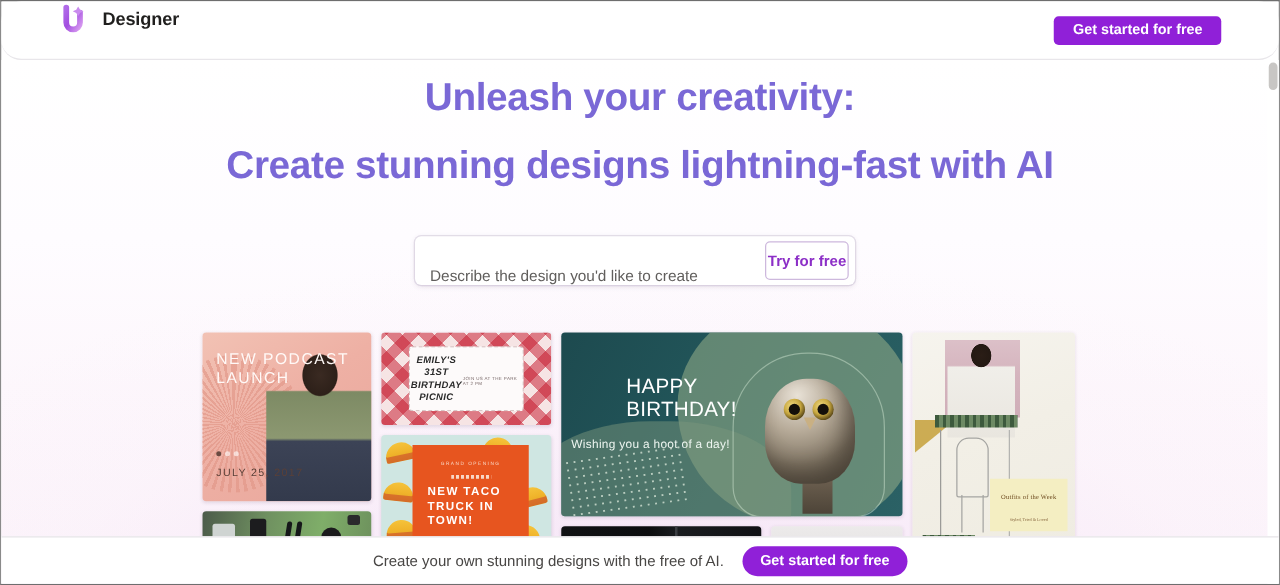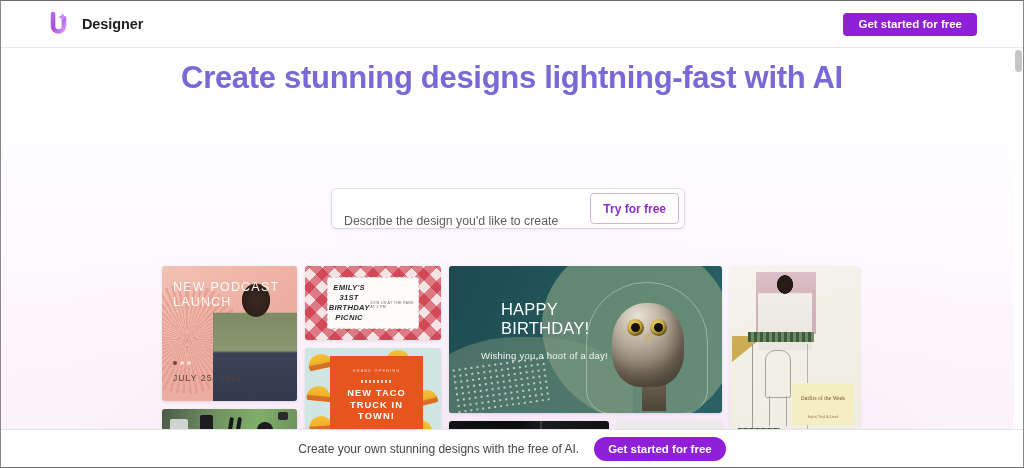--- a/index.html
+++ b/index.html
@@ -19,22 +19,23 @@
     overflow: hidden;
     background: #fff;
   }
 
   
   .header {
     position: absolute; top: 0; left: 0;
     width: 1022px; height: 47px;
     background: #ffffff;
     border-bottom: 1px solid #e8e6ea;
-    display: flex; align-items: center;
+    display: flex; align-items: flex-start;
     z-index: 40;
+    border-radius: 16px;
   }
   .brand { display: flex; align-items: center; margin-left: 42px; gap: 9px; }
   .logo-wrap { width: 30px; height: 30px; display: block; }
   .brand-name {
     font-size: 14.5px; font-weight: bold; color: #201f1e;
     letter-spacing: -0.1px;
   }
   .header-cta {
     position: absolute; right: 46px; top: 12px;
     background: #9020d8;
@@ -65,21 +66,21 @@
   .headline {
     text-align: center;
     margin-top: 9px;
     color: #7a68d6;
     font-size: 31px;
     font-weight: bold;
     line-height: 1.33;
     letter-spacing: -0.3px;
   }
   .headline .l1 { display: block; }
-  .headline .l2 { display: block; }
+  .headline .l2 { display: block; margin-top: 13px; }
 
   
   .search-row {
     position: absolute;
     left: 331px; top: 141px;
     width: 352px; height: 39px;
     background: #ffffff;
     border-radius: 5px;
     box-shadow: 0 1px 4px rgba(90,60,110,0.13), 0 0 0 1px rgba(214,205,222,0.55);
     display: flex; align-items: center;
@@ -90,21 +91,21 @@
     border: none; outline: none; background: transparent;
     font-family: "Liberation Sans", sans-serif;
     font-size: 12.3px;
     color: #3b3a39;
     padding-left: 12px;
     margin-top: 25px;
   }
   .search-input::placeholder { color: #605e5c; }
   .try-btn {
     height: 31px;
-    padding: 0 12px;
+    padding: 0 1px;
     background: #ffffff;
     color: #8c2fc7;
     border: 1px solid #cdb8dd;
     border-radius: 4px;
     font-family: "Liberation Sans", sans-serif;
     font-size: 12px;
     font-weight: 600;
     cursor: pointer;
     white-space: nowrap;
   }
@@ -222,21 +223,21 @@
   .c-taco .pre {
     position: absolute; top: 13px; left: 0; right: 0; text-align: center;
     font-size: 3.8px; color: #f8d7c5; letter-spacing: 1.2px;
   }
   .c-taco .squig {
     position: absolute; top: 24px; left: 50%; transform: translateX(-50%);
     width: 32px; height: 3px;
     background: repeating-linear-gradient(90deg, #f8d7c5 0 2px, transparent 2px 4px);
   }
   .c-taco .big {
-    position: absolute; top: 32px; left: 0; right: 0; text-align: center;
+    position: absolute; top: 32px; left: 12px; right: 0; text-align: left;
     font-size: 9.3px; font-weight: bold; color: #ffffff;
     line-height: 1.25; letter-spacing: 1.1px;
   }
 
   
   .c-owl {
     height: 147px;
     background: linear-gradient(118deg, #1d4a4f 0%, #22565a 42%, #2b6165 100%);
   }
   .c-owl .blob1 {
@@ -294,21 +295,21 @@
     position: absolute; left: 36px; bottom: 0; width: 24px; height: 30px;
     background: linear-gradient(to bottom, #6e6151 0%, #4d4438 100%);
     border-radius: 2px 2px 0 0;
   }
   .c-owl .h1 {
     position: absolute; left: 20px; top: 34px;
     font-size: 16.5px; font-weight: 400; color: #ffffff;
     line-height: 1.18; letter-spacing: 0.2px; margin-left: 32px;
   }
   .c-owl .h2 {
-    position: absolute; left: 32px; top: 84px;
+    position: absolute; left: 8px; top: 84px;
     font-size: 9.5px; color: #eef6f1; letter-spacing: 0.25px;
   }
 
   
   .c-dark {
     height: 40px;
     background: linear-gradient(to right, #111214 0%, #0c0d0f 44%, #1a1c20 58%, #101114 100%);
   }
   .c-dark .stripe {
     position: absolute; left: 57%; top: 0; bottom: 0; width: 1.5px;
@@ -435,20 +436,21 @@
         </svg>
       </span>
       <span class="brand-name">Designer</span>
     </div>
     <button class="header-cta">Get started for free</button>
   </div>
 
   <div class="canvas">
 
     <h1 class="headline">
+      <span class="l1">Unleash your creativity:</span>
       <span class="l2">Create stunning designs lightning-fast with AI</span>
     </h1>
 
     <div class="search-row">
       <input class="search-input" type="text" placeholder="Describe the design you'd like to create" style="">
       <button class="try-btn">Try for free</button>
     </div>
 
     <div class="gallery">
 

